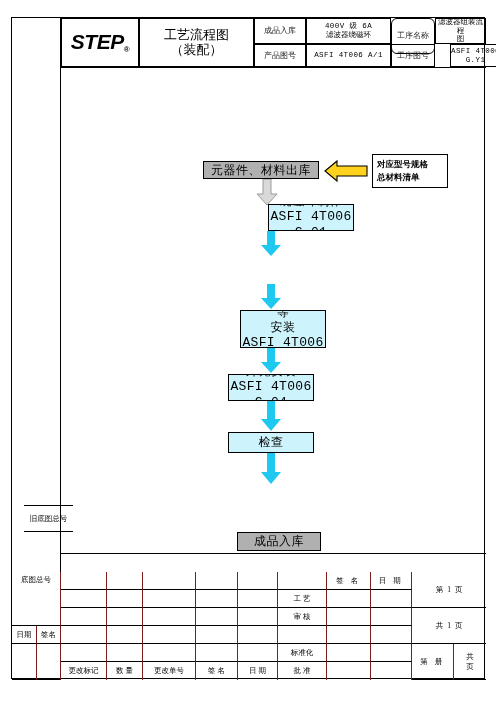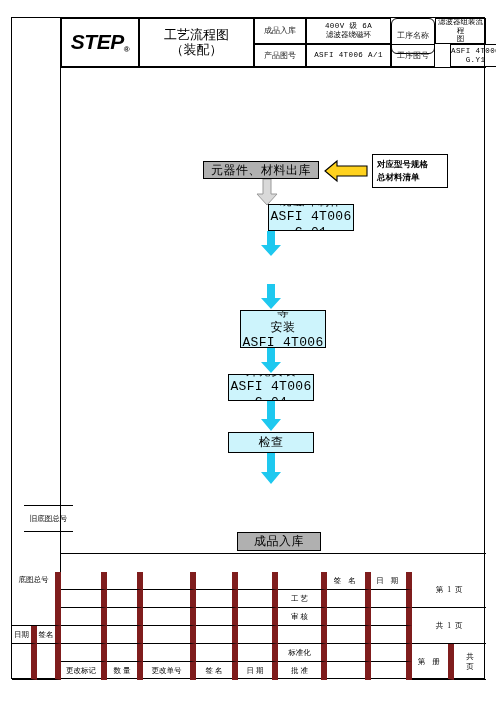--- a/index.html
+++ b/index.html
@@ -173,21 +173,21 @@
   #titleblock {
     position: absolute;
     left: 0;
     top: 554px;
     width: 474px;
     height: 108px;
   }
   .tb {
     position: absolute;
     box-sizing: border-box;
-    border-right: 6px solid #7f1d1d;
+    border-right: 1px solid #7f1d1d;
     border-bottom: 1px solid #000;
     display: flex;
     align-items: center;
     justify-content: center;
     text-align: center;
     font-size: 7.5px;
     overflow: hidden;
     white-space: nowrap;
   }
   .tb.nobb { border-bottom: none; }

